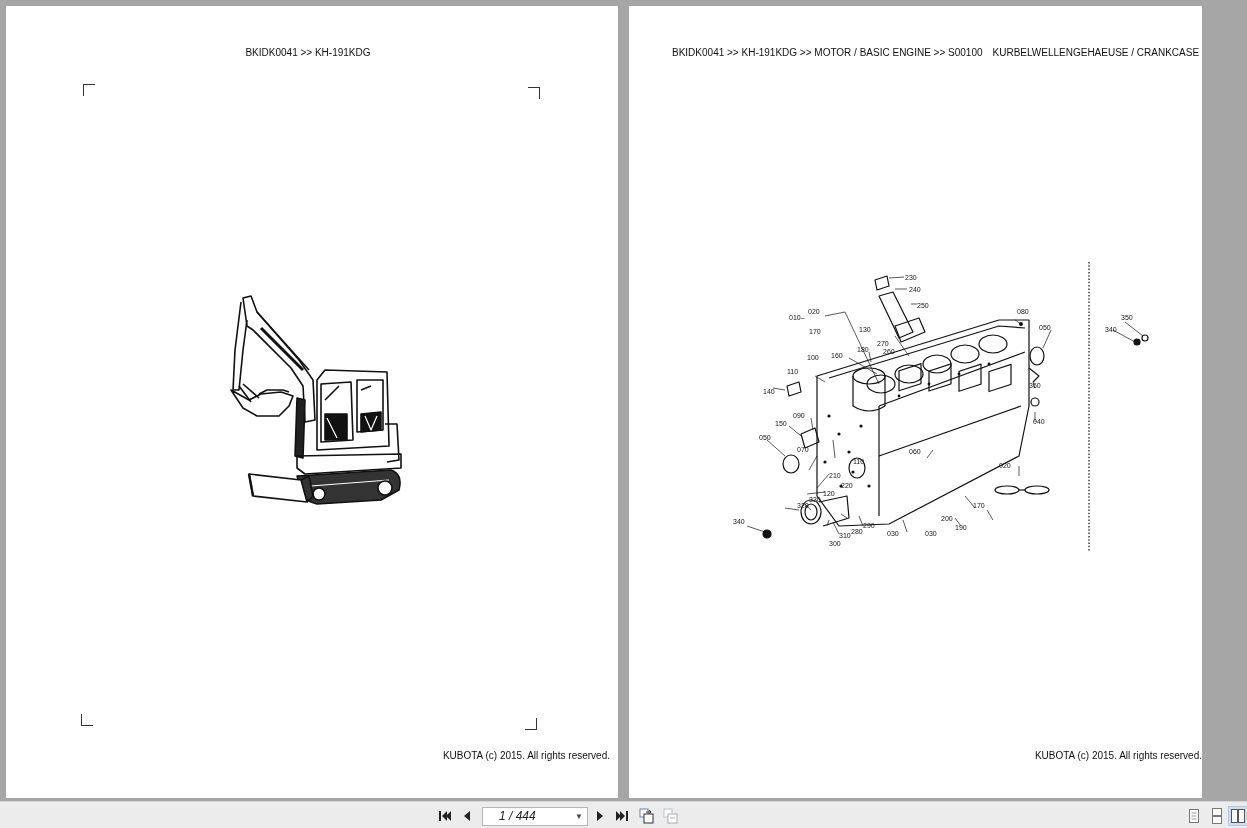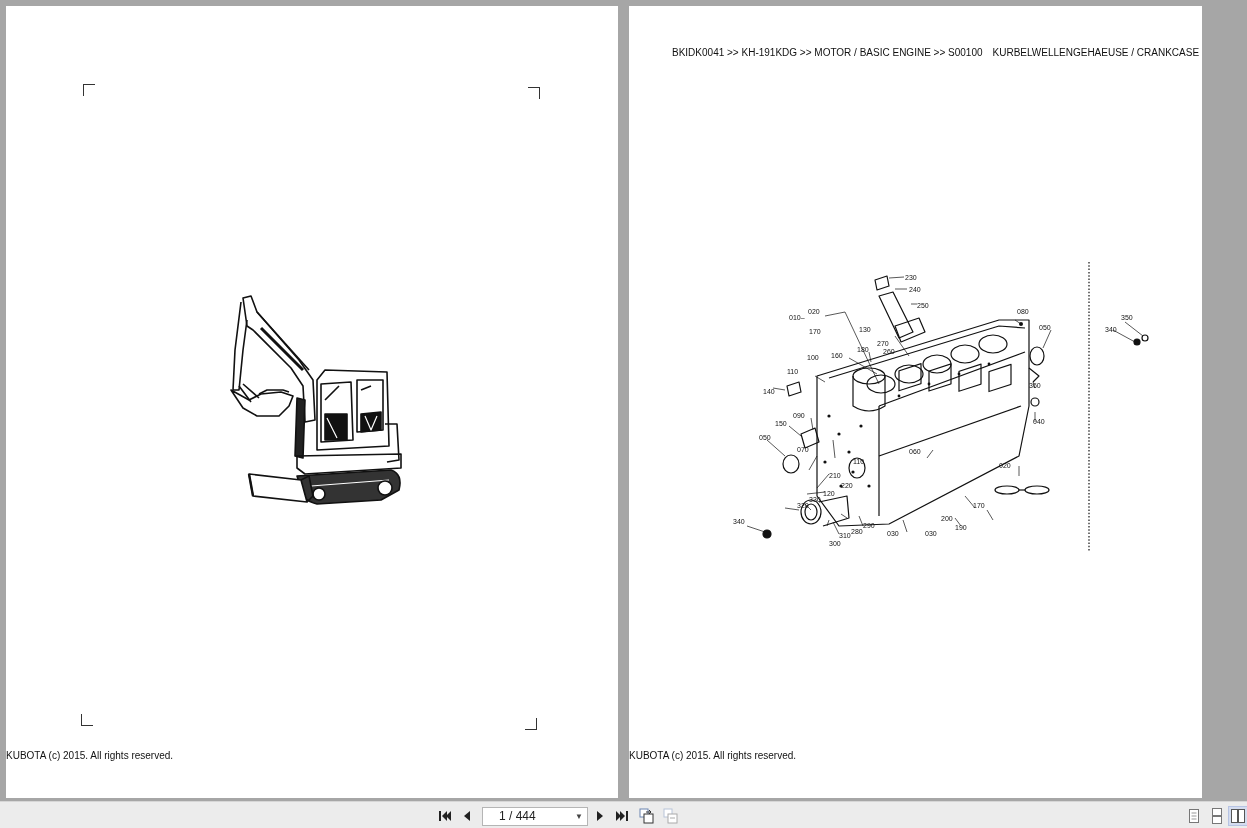--- a/index.html
+++ b/index.html
@@ -22,21 +22,21 @@
   .page-header {
     position: absolute; top: 41px; left: 0; width: 100%;
     font-size: 10px; color: #111; white-space: nowrap;
   }
   .page.left .page-header { text-align: center; padding-right: 8px; }
   .page.right .page-header { left: 43px; text-align: left; }
   .page.right .page-header .gap { display: inline-block; width: 10px; }
 
   .page-footer {
     position: absolute; top: 744px; left: 0; width: 100%;
-    text-align: left; font-size: 10px; color: #111;
+    text-align: right; font-size: 10px; color: #111;
   }
   .page.left .page-footer { padding-right: 8px; }
 
   .crop-mark { position: absolute; width: 12px; height: 12px; }
   .crop-mark.tl { left: 77px;  top: 78px;  border-left: 1.5px solid #333; border-top: 1.5px solid #333; }
   .crop-mark.tr { left: 522px; top: 81px;  border-right: 1.5px solid #333; border-top: 1.5px solid #333; }
   .crop-mark.bl { left: 75px;  top: 708px; border-left: 1.5px solid #333; border-bottom: 1.5px solid #333; }
   .crop-mark.br { left: 519px; top: 712px; border-right: 1.5px solid #333; border-bottom: 1.5px solid #333; }
 
   .illustration { position: absolute; }
@@ -52,33 +52,35 @@
   .tb-btn {
     position: absolute; top: 5px; width: 18px; height: 18px;
     display: flex; align-items: center; justify-content: center; cursor: pointer;
   }
   .tb-btn svg { display: block; }
   .page-box {
     position: absolute; left: 482px; top: 5px; width: 106px; height: 19px;
     background: #fff; border: 1px solid #b5b5b5;
     font-size: 12px; color: #222; line-height: 17px;
     padding-left: 16px;
+    font-style: italic;
   }
   .page-box .caret {
     position: absolute; right: 4px; top: 0; font-size: 8px; color: #444;
   }
   .view-btn { position: absolute; top: 4px; width: 20px; height: 20px; display:flex; align-items:center; justify-content:center; cursor:pointer; }
   .view-btn.active { background: #d4dcef; border: 1px solid #b7c4e4; }
 </style>
 </head>
 <body>
 
 <div class="viewer">
 
   <div class="page left">
+    <div class="page-header">BKIDK0041 &gt;&gt; KH-191KDG</div>
 
     <div class="crop-mark tl"></div>
     <div class="crop-mark tr"></div>
     <div class="crop-mark bl"></div>
     <div class="crop-mark br"></div>
 
     <svg class="illustration excavator" viewBox="0 0 200 226">
       <g fill="none" stroke="#111" stroke-width="1.6" stroke-linejoin="round">
 
         <path d="M22 8 L30 6 L36 22 L78 70 L92 90 L94 130 L84 132 L82 96 L70 78 L32 40 L26 36 Z"></path>

